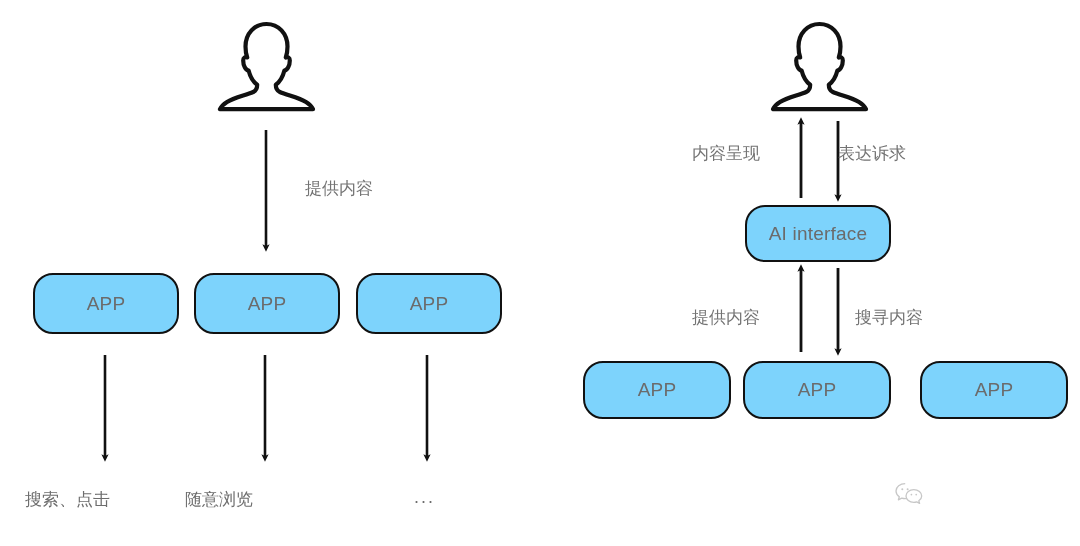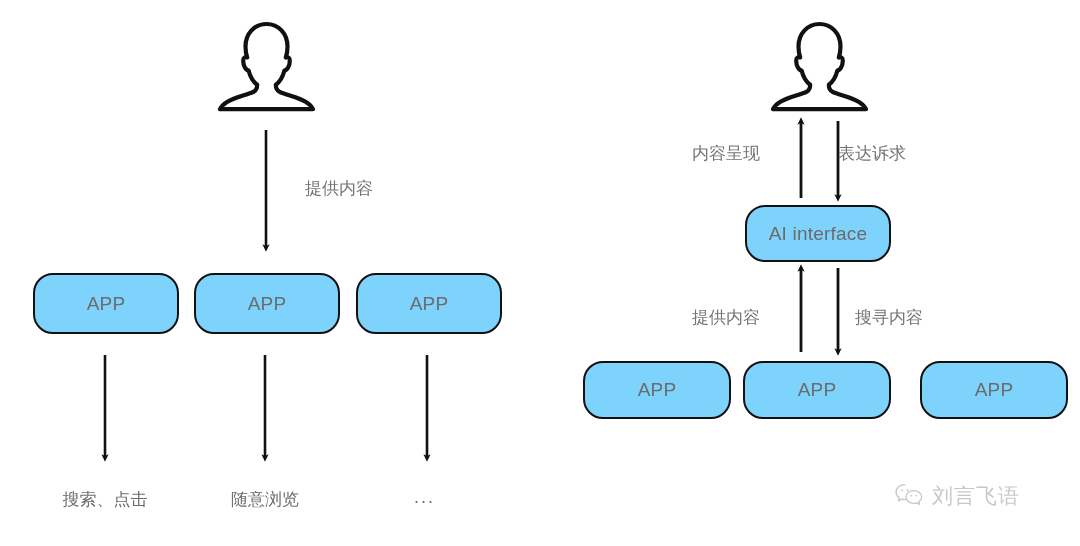--- a/index.html
+++ b/index.html
@@ -60,21 +60,20 @@
     color: #737373;
     font-size: 17px;
     white-space: nowrap;
     user-select: none;
   }
   .bottom-label {
     position: absolute;
     color: #6d6d6d;
     font-size: 17px;
     white-space: nowrap;
-    text-align: center;
     user-select: none;
   }
   .dots-label {
     position: absolute;
     color: #6d6d6d;
     font-size: 18px;
     letter-spacing: 2px;
     user-select: none;
   }
 
@@ -217,16 +216,15 @@
                L3.4 17.8 L6.7 16.1 C7.8 16.4 9.0 16.6 10.2 16.6
                C10.5 16.6 10.8 16.6 11.1 16.5" fill="none" stroke="#9a9a9a" stroke-width="1.3" stroke-linejoin="round"></path>
       <circle cx="7.3" cy="7.3" r="1.0" fill="#9a9a9a"></circle>
       <circle cx="12.6" cy="7.3" r="1.0" fill="#9a9a9a"></circle>
       <path d="M18.8 7.6 C14.4 7.6 11.0 10.5 11.0 14.0 C11.0 17.5 14.4 20.4 18.8 20.4
                C19.8 20.4 20.8 20.2 21.7 19.9 L24.6 21.4 L23.8 18.8
                C25.6 17.6 26.7 15.9 26.7 14.0 C26.7 10.5 23.2 7.6 18.8 7.6 Z" fill="none" stroke="#9a9a9a" stroke-width="1.3" stroke-linejoin="round"></path>
       <circle cx="16.4" cy="12.6" r="0.85" fill="#9a9a9a"></circle>
       <circle cx="21.2" cy="12.6" r="0.85" fill="#9a9a9a"></circle>
     </svg>
-    <span class="watermark-text">刘言飞语</span>
   </div>
 
 </div>
 
 </body></html>

